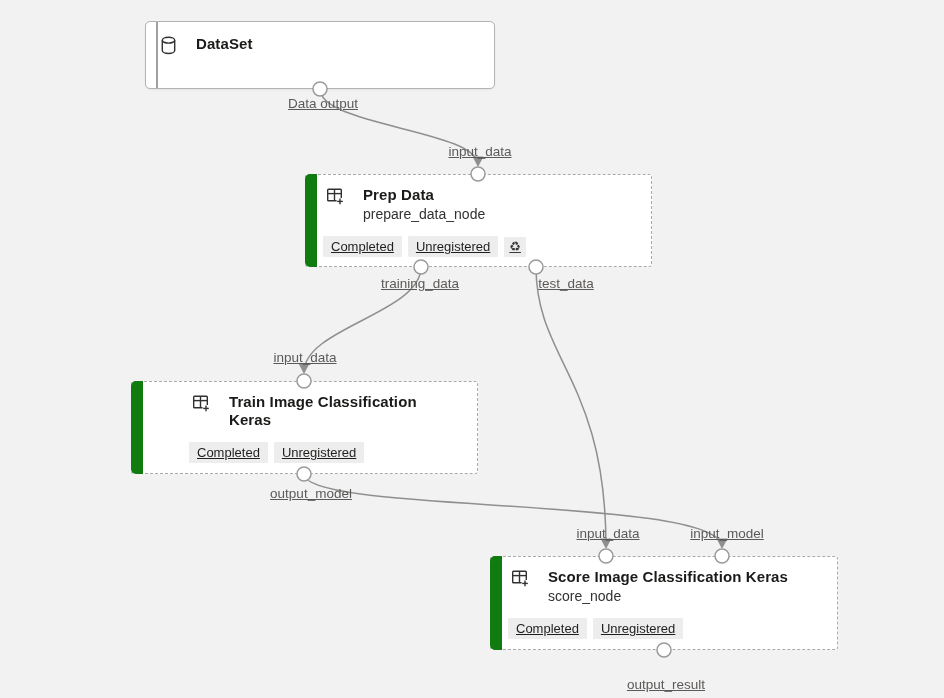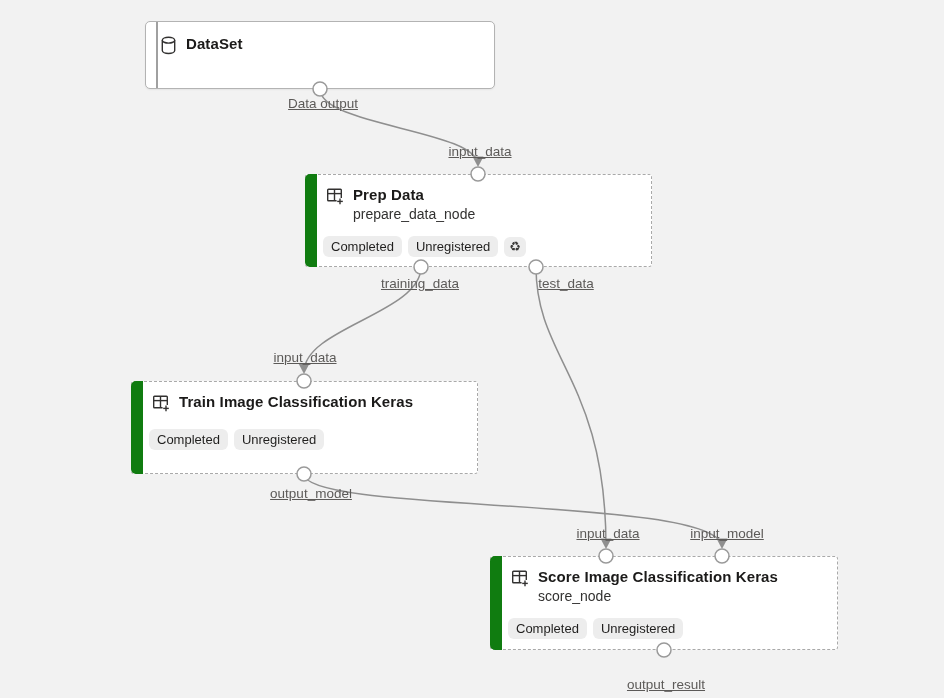--- a/index.html
+++ b/index.html
@@ -36,41 +36,42 @@
     border-radius: 5px 0 0 5px;
   }
   .inner-line {
     position: absolute;
     left: 10px; top: 0; bottom: 0;
     width: 2px;
     background: #a0a0a0;
   }
   .node-content { position: relative; padding: 11px 14px 10px 20px; }
   .node.dashed .node-content { padding-left: 20px; }
-  .head-row { display: flex; align-items: flex-start; gap: 9px; }
+  .head-row { display: flex; align-items: flex-start; gap: 19px; }
   .node-icon { flex: 0 0 auto; margin-top: 1px; }
   .title-block { display: flex; flex-direction: column; }
   .node-title {
     font-size: 15px; font-weight: 700; color: #1b1a19;
     line-height: 18px; letter-spacing: 0.1px;
   }
   .node-subtitle {
     font-size: 14px; color: #323130; line-height: 18px; margin-top: 1px;
   }
   .badge-row {
     display: flex; gap: 6px; align-items: center; margin-top: 13px; margin-left: -3px;
   }
   .badge {
     background: #ededed;
     color: #201f1e;
     font-size: 13px;
     line-height: 15px;
     padding: 3px 8px 3px;
-    border-radius: 6px;
+    border-radius: 1px;
     white-space: nowrap;
+    text-decoration: underline;
   }
   .badge.icon-badge {
     padding: 2px 5px 3px;
     font-size: 13px;
     color: #3b3a39;
   }
 
   .dataset-content { position: relative; padding: 13px 14px; }
 
   
@@ -133,21 +134,21 @@
         </div>
       </div>
       <div class="badge-row">
         <span class="badge">Completed</span>
         <span class="badge">Unregistered</span>
         <span class="badge icon-badge">♻</span>
       </div>
     </div>
   </div>
 
-  <div class="node dashed" style="left:131px; top:381px; width:347px; height:93px;">
+  <div class="node dashed" style="left:131px; top:381px; width:347px; height:93px;padding-left:40px;">
     <div class="accent-bar"></div>
     <div class="node-content">
       <div class="head-row">
         <span class="node-icon">
           <svg width="18" height="18" viewBox="0 0 18 18" fill="none">
             <rect x="1.7" y="2.2" width="13.6" height="11.6" rx="0.8" stroke="#323130" stroke-width="1.4"></rect>
             <line x1="1.7" y1="6.6" x2="15.3" y2="6.6" stroke="#323130" stroke-width="1.4"></line>
             <line x1="8.5" y1="2.2" x2="8.5" y2="13.8" stroke="#323130" stroke-width="1.4"></line>
             <rect x="10.6" y="11" width="7" height="7" fill="#ffffff"></rect>
             <line x1="14" y1="11.6" x2="14" y2="17.2" stroke="#323130" stroke-width="1.4"></line>

